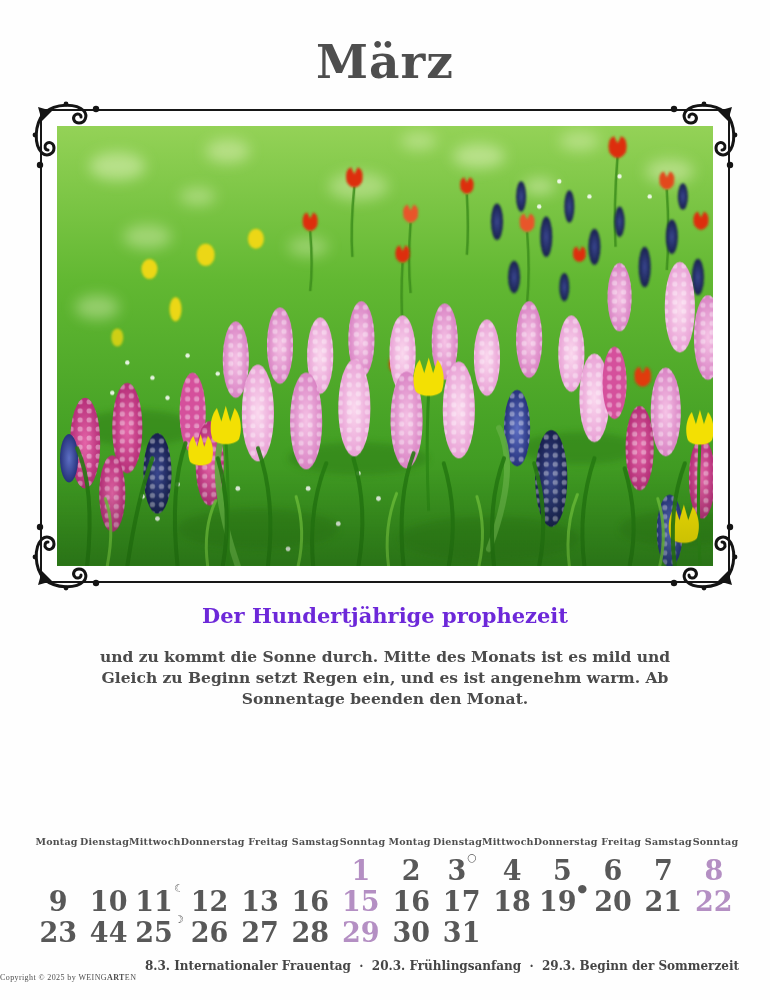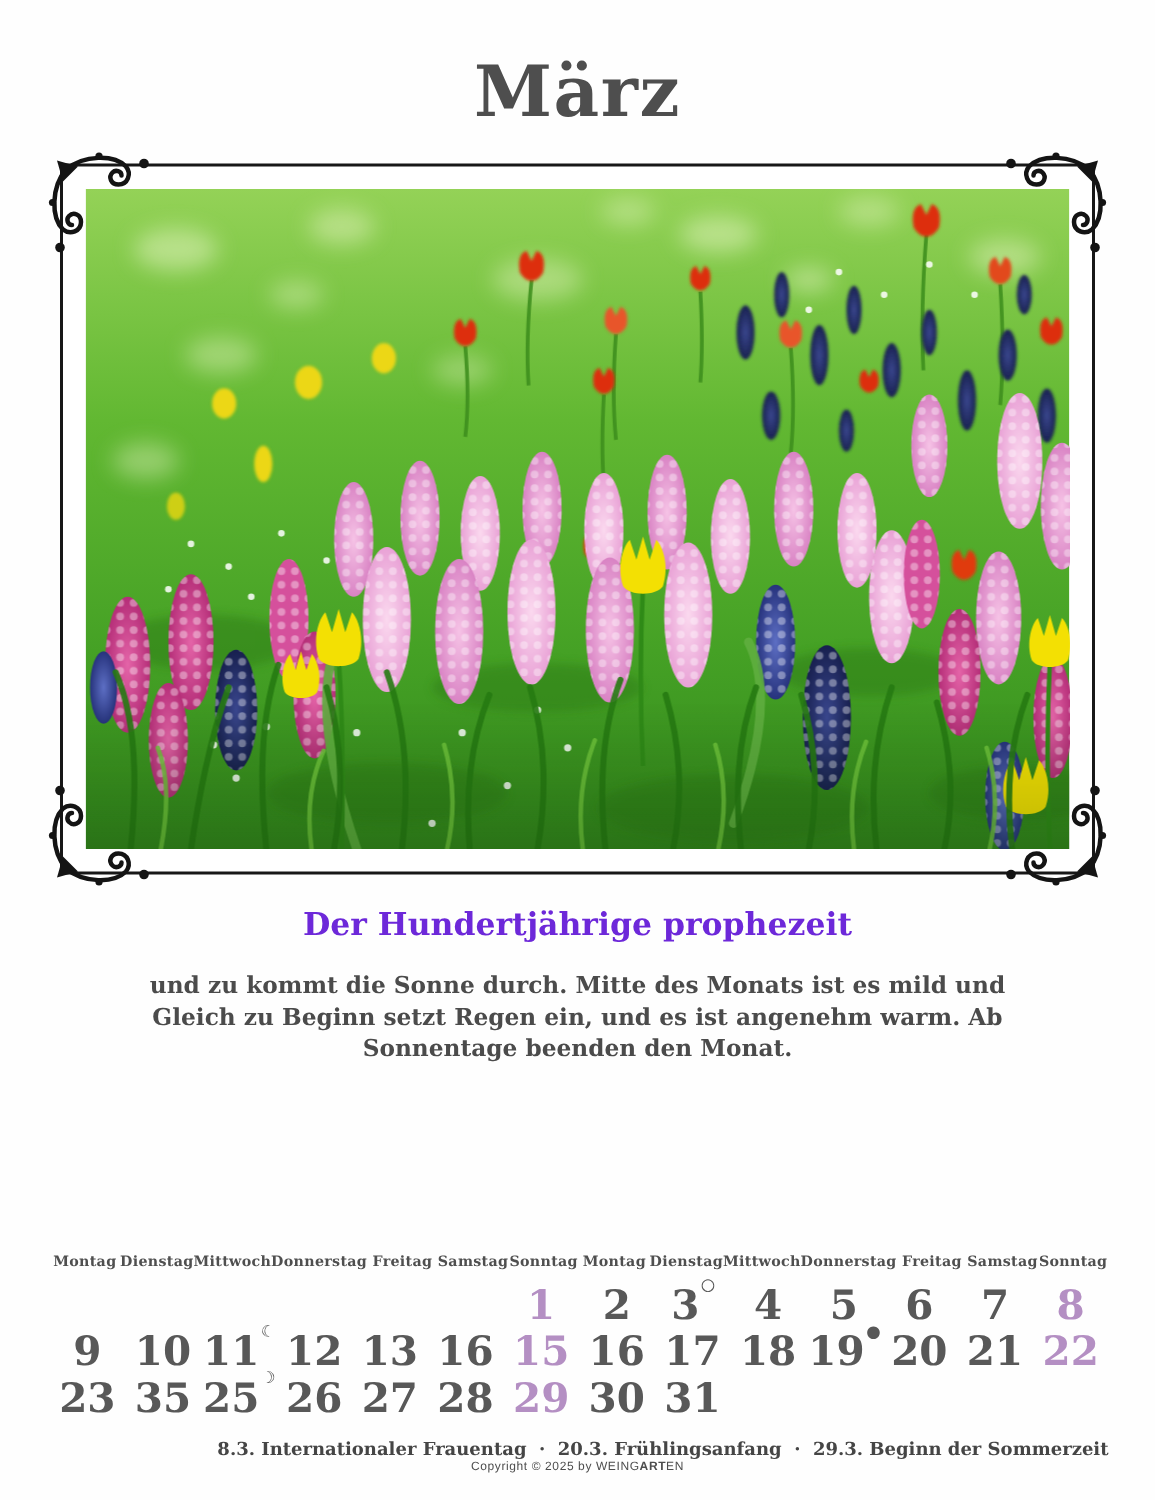--- a/index.html
+++ b/index.html
@@ -35,22 +35,22 @@
       font-family:"DejaVu Serif",serif;letter-spacing:.2px;}
   .cal-days{display:grid;grid-template-columns:repeat(14,1fr);margin-top:8px;}
   .day{height:31px;text-align:center;font-size:27px;font-weight:bold;color:#585858;
        line-height:31px;position:relative;}
   .day.sun{color:#b48fc3;}
   .day sup.moon{font-family:"DejaVu Sans",sans-serif;font-weight:bold;font-size:11px;
        position:relative;top:-9px;left:1px;line-height:0;}
   .cal-notes{margin-top:11px;text-align:right;font-size:12px;font-weight:bold;color:#454545;}
 
   
-  .copyright{position:absolute;top:973px;left:0;width:100%;text-align:center;
-             font-family:Liberation Sans, sans-serif;font-size:8px;color:#4d4d4d;letter-spacing:.4px;}
+  .copyright{position:absolute;top:973px;left:0;width:100%;text-align:left;
+             font-family:Liberation Serif, serif;font-size:8px;color:#4d4d4d;letter-spacing:.4px;}
   .copyright b{font-weight:bold;}
 </style>
 </head>
 <body>
 
 <div class="page">
 
   <div class="title">März</div>
 
   <div class="frame">
@@ -525,21 +525,21 @@
         <div class="day"><span>16</span></div>
         <div class="day sun"><span>15</span></div>
         <div class="day"><span>16</span></div>
         <div class="day"><span>17</span></div>
         <div class="day"><span>18</span></div>
         <div class="day"><span>19</span><sup class="moon">●</sup></div>
         <div class="day"><span>20</span></div>
         <div class="day"><span>21</span></div>
         <div class="day sun"><span>22</span></div>
         <div class="day"><span>23</span></div>
-        <div class="day"><span>35</span></div>
+        <div class="day"><span>44</span></div>
         <div class="day"><span>25</span><sup class="moon">☽</sup></div>
         <div class="day"><span>26</span></div>
         <div class="day"><span>27</span></div>
         <div class="day"><span>28</span></div>
         <div class="day sun"><span>29</span></div>
         <div class="day"><span>30</span></div>
         <div class="day"><span>31</span></div>
         <div class="day"><span></span></div>
         <div class="day"><span></span></div>
         <div class="day"><span></span></div>

